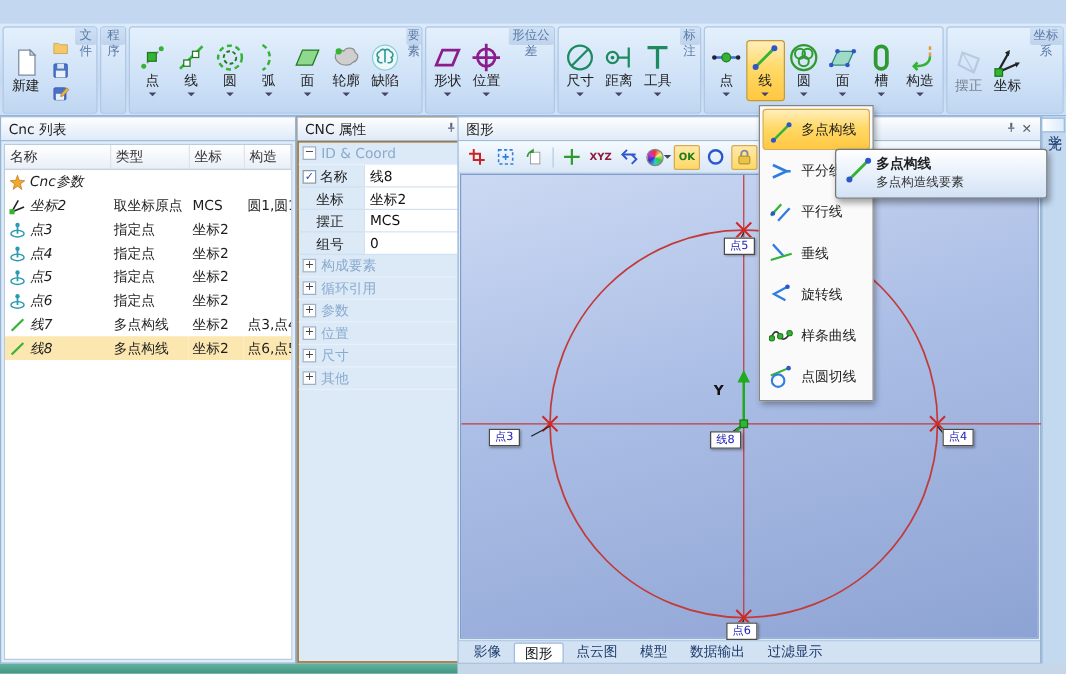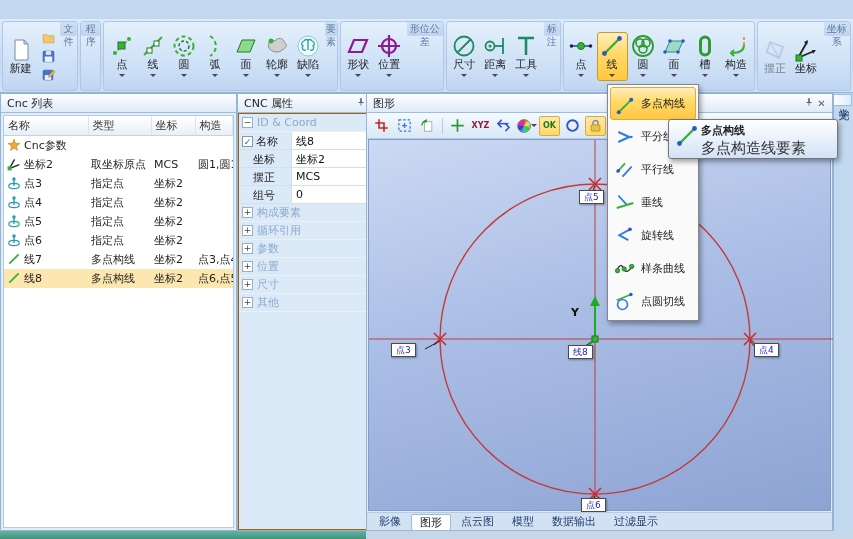--- a/index.html
+++ b/index.html
@@ -46,21 +46,21 @@
   .p-tool { color:#57606e; font-size:10px; width:13px; text-align:center; cursor:default; }
 
   
   #left-panel { left:0; width:237px; }
   .cnc-wrap { position:absolute; left:2px; right:2px; top:21px; bottom:2px; background:#fff; border:1px solid #b9cbdf; overflow:hidden; }
   table.cnc { border-collapse:collapse; width:100%; table-layout:fixed; }
   table.cnc th { background:linear-gradient(#ffffff,#e9eff7); border-right:1px solid #dfe4ea; border-bottom:1px solid #c8d2de;
     font-weight:normal; color:#333; text-align:left; padding:2px 4px; height:18px; font-size:11px; }
   table.cnc td { padding:1px 3px; height:19px; color:#1e1e1e; font-size:11px; white-space:nowrap; overflow:hidden; }
   table.cnc tr.sel td { background:#fce7b0; }
-  .ncell { display:flex; align-items:flex-start; gap:3px; }
+  .ncell { display:flex; align-items:flex-end; gap:3px;font-style:italic; }
 
   
   #prop-panel { left:237px; width:148px; background:#a16207; }
   #prop-grid { position:absolute; left:1px; right:1px; top:20px; bottom:1px; background:#dce9f7; }
   .psec { display:flex; align-items:center; gap:4px; height:18px; padding-left:3px; color:#8aaacd; font-size:11px; border-bottom:1px solid #e8f1fa; }
   .pm { width:11px; height:11px; background:#fff; border:1px solid #9ab0c8; font-size:9px; line-height:9px; text-align:center; color:#444; }
   .prow { display:flex; height:18px; border-bottom:1px solid #cfe0f0; }
   .plab { width:52px; padding:2px 2px 0 14px; color:#1e1e1e; display:flex; gap:3px; align-items:center; }
   .pval { flex:1; background:#fff; border-left:1px solid #cfe0f0; padding:2px 4px 0; color:#111; }
   .cb { width:11px; height:11px; background:#fff; border:1px solid #8899aa; font-size:9px; line-height:10px; text-align:center; color:#2255cc; margin-left:-11px; }
@@ -101,21 +101,21 @@
   .mitem { display:flex; align-items:center; gap:6px; height:33px; padding:0 4px; border:1px solid transparent; border-radius:3px; }
   .mitem .micon { width:20px; height:20px; display:inline-flex; }
   .mitem .mlb { font-size:11px; color:#1e1e1e; white-space:nowrap; }
   .mitem.hl { background:linear-gradient(#ffeebc,#ffd968 45%,#ffc840); border-color:#d9a94a; }
 
   
   .menu-tip { position:absolute; left:668px; top:119px; width:170px; height:40px; z-index:60;
     background:linear-gradient(#ffffff,#e6effb 55%,#d2e2f5); border:1px solid #767676; border-radius:3px;
     box-shadow:2px 3px 5px rgba(0,0,0,.35); padding:3px 6px; }
   .menu-tip .t { font-weight:bold; font-size:11px; color:#1e1e1e; }
-  .menu-tip .d { font-size:15px; color:#333; margin-left:26px; margin-top:1px; }
+  .menu-tip .d { font-size:10px; color:#333; margin-left:26px; margin-top:1px; }
   .menu-tip .micon { float:left; width:20px; height:20px; margin:1px 6px 0 0; }
 </style>
 </head>
 <body>
 
 <div class="titlebar">
   <div class="logo">Ins</div>
   <div class="tb-right">
     <span class="tb-ico">
       <svg width="14" height="14" viewBox="0 0 24 24">

